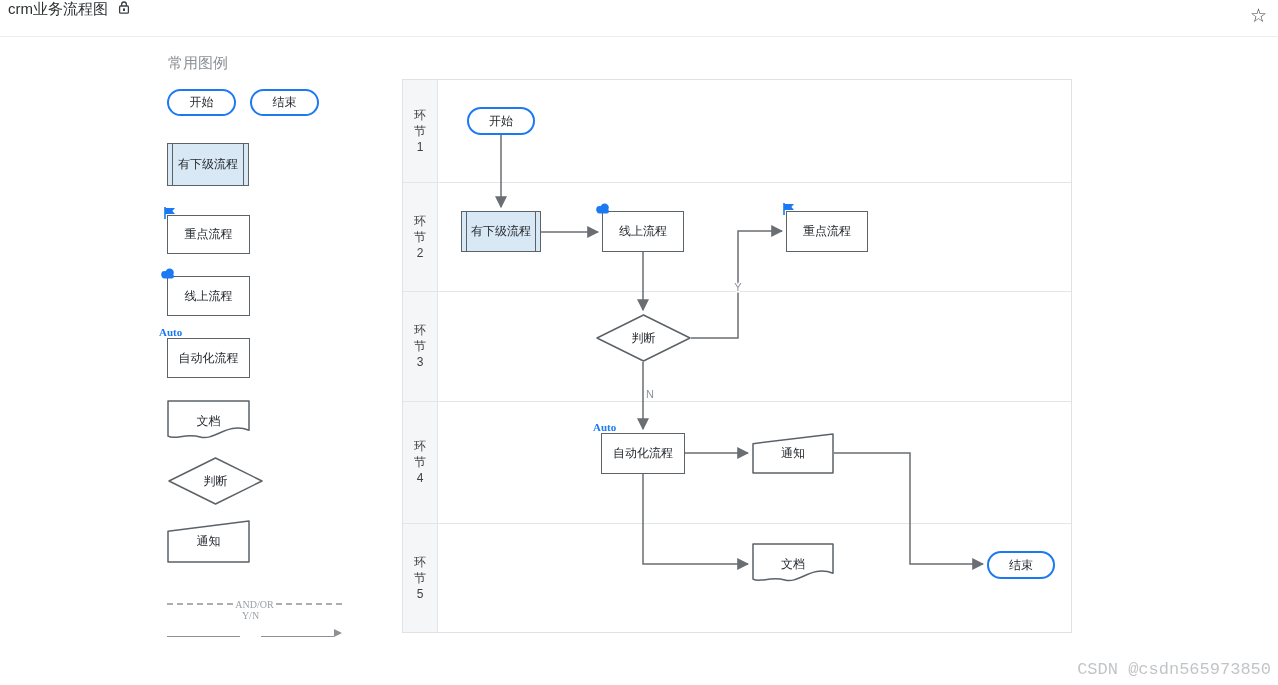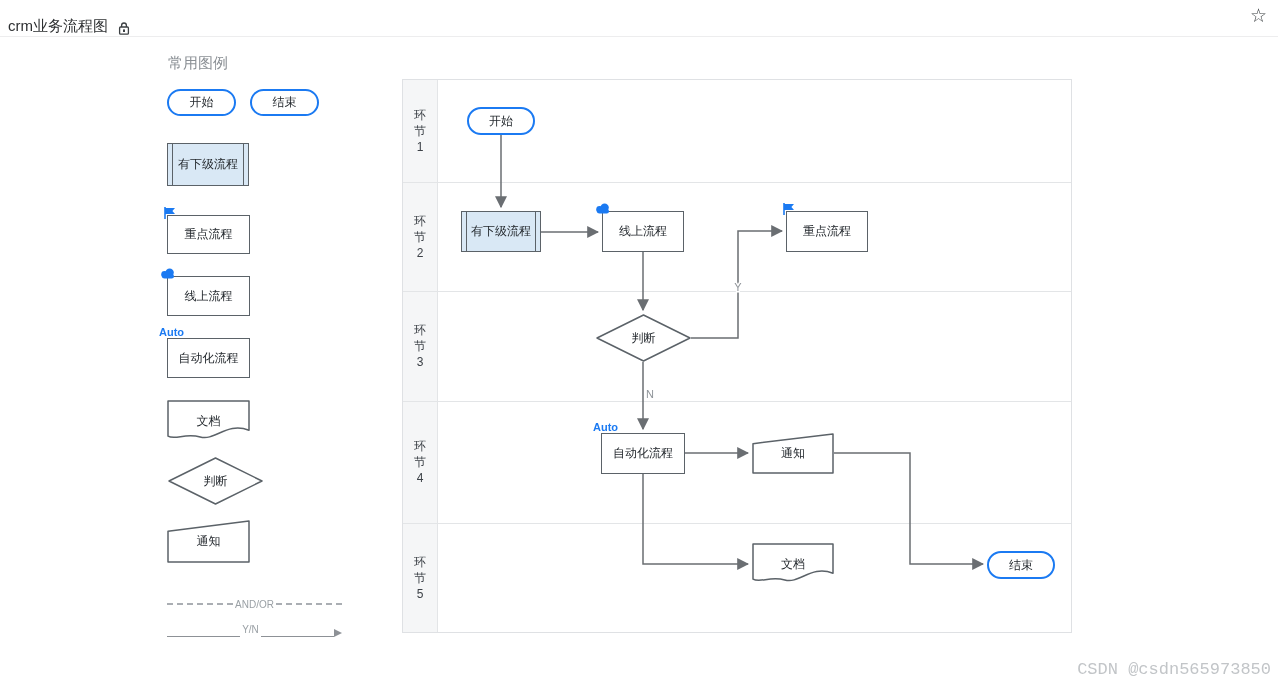--- a/index.html
+++ b/index.html
@@ -3,55 +3,55 @@
 <meta charset="utf-8">
 <style>
   html,body{margin:0;padding:0;}
   body{
     width:1278px;height:685px;position:relative;overflow:hidden;background:#fff;
     font-family:"Liberation Sans","DejaVu Sans",sans-serif;
     -webkit-font-smoothing:antialiased;
   }
   
   .titlebar{position:absolute;left:0;top:0;right:0;height:37px;background:#fff;
-    border-bottom:1px solid #ededee;display:flex;align-items:flex-end;padding-left:8px;box-sizing:border-box;}
+    border-bottom:1px solid #ededee;display:flex;align-items:flex-start;padding-left:8px;box-sizing:border-box;}
   .doc-title{font-size:15px;color:#2d2f31;}
   .lock{margin-left:9px;display:inline-flex;}
   .star-btn{position:absolute;right:11px;top:6px;font-size:19px;color:#3c4043;cursor:pointer;line-height:1;}
   
   .palette-title{position:absolute;left:168px;top:54px;font-size:15px;color:#8a8f94;z-index:6;}
   
   .swimlane{position:absolute;box-sizing:border-box;border:1px solid #dfe1e4;background:#fff;z-index:1;}
   .lane-row{display:flex;box-sizing:border-box;}
   .lane-row + .lane-row{border-top:1px solid #e3e5e7;}
   .lane-head{width:35px;flex:0 0 35px;background:#f5f6f7;border-right:1px solid #e3e5e7;
     display:flex;flex-direction:column;align-items:center;justify-content:center;gap:1px;
     font-size:12px;color:#3c4147;line-height:15px;box-sizing:border-box;}
   .lane-body{flex:1;background:#fff;}
   
-  #overlay{position:absolute;left:0;top:0;width:1278px;height:685px;z-index:6;pointer-events:none;}
+  #overlay{position:absolute;left:0;top:0;width:1278px;height:685px;z-index:6;pointer-events:none;font-family:Liberation Serif, serif;}
   #overlay > *{pointer-events:auto;}
   #edges{position:absolute;left:0;top:0;z-index:5;pointer-events:none;}
   #edges polyline{pointer-events:stroke;}
   .node{position:absolute;display:flex;align-items:center;justify-content:center;
     font-size:12px;color:#24292e;box-sizing:border-box;}
   .node .node-label{position:relative;z-index:2;white-space:nowrap;}
   .pill{border:2px solid var(--blue);border-radius:999px;background:#fff;}
   .process{border:1.5px solid var(--nb);background:#fff;}
   .subprocess{border:1.5px solid var(--nb);background:var(--spfill);}
   .subprocess .bars{position:absolute;top:0;bottom:0;left:4px;right:4px;
     border-left:1.5px solid var(--nb);border-right:1.5px solid var(--nb);z-index:1;}
   .shape-svg{position:absolute;left:0;top:0;z-index:1;}
   .badge{position:absolute;z-index:3;}
   .badge-flag{left:-5px;top:-10px;}
   .badge-cloud{left:-8px;top:-9px;}
   .badge-auto{left:-9px;top:-13px;font-size:11px;font-weight:bold;color:var(--blue);white-space:nowrap;}
   
   .sample-line{position:absolute;display:flex;align-items:center;z-index:6;color:#9aa0a5;font-size:10px;}
-  .sample-line .lbl{margin:2px 2px;flex:0 0 auto;}
+  .sample-line .lbl{margin:16px 2px;flex:0 0 auto;}
   .seg{flex:1;height:0;}
   .seg.dashed{border-top:2px dashed #aaaeb3;}
   .seg.solid{border-top:1.5px solid #8d9196;}
   .arrow-head{flex:0 0 auto;width:0;height:0;border-left:8px solid #8d9196;
     border-top:4px solid transparent;border-bottom:4px solid transparent;}
   
   .watermark{position:absolute;right:7px;bottom:6px;font-size:17px;color:#c2c5c8;z-index:7;font-family:Liberation Mono, monospace;}
 </style>
 </head>
 <body>

